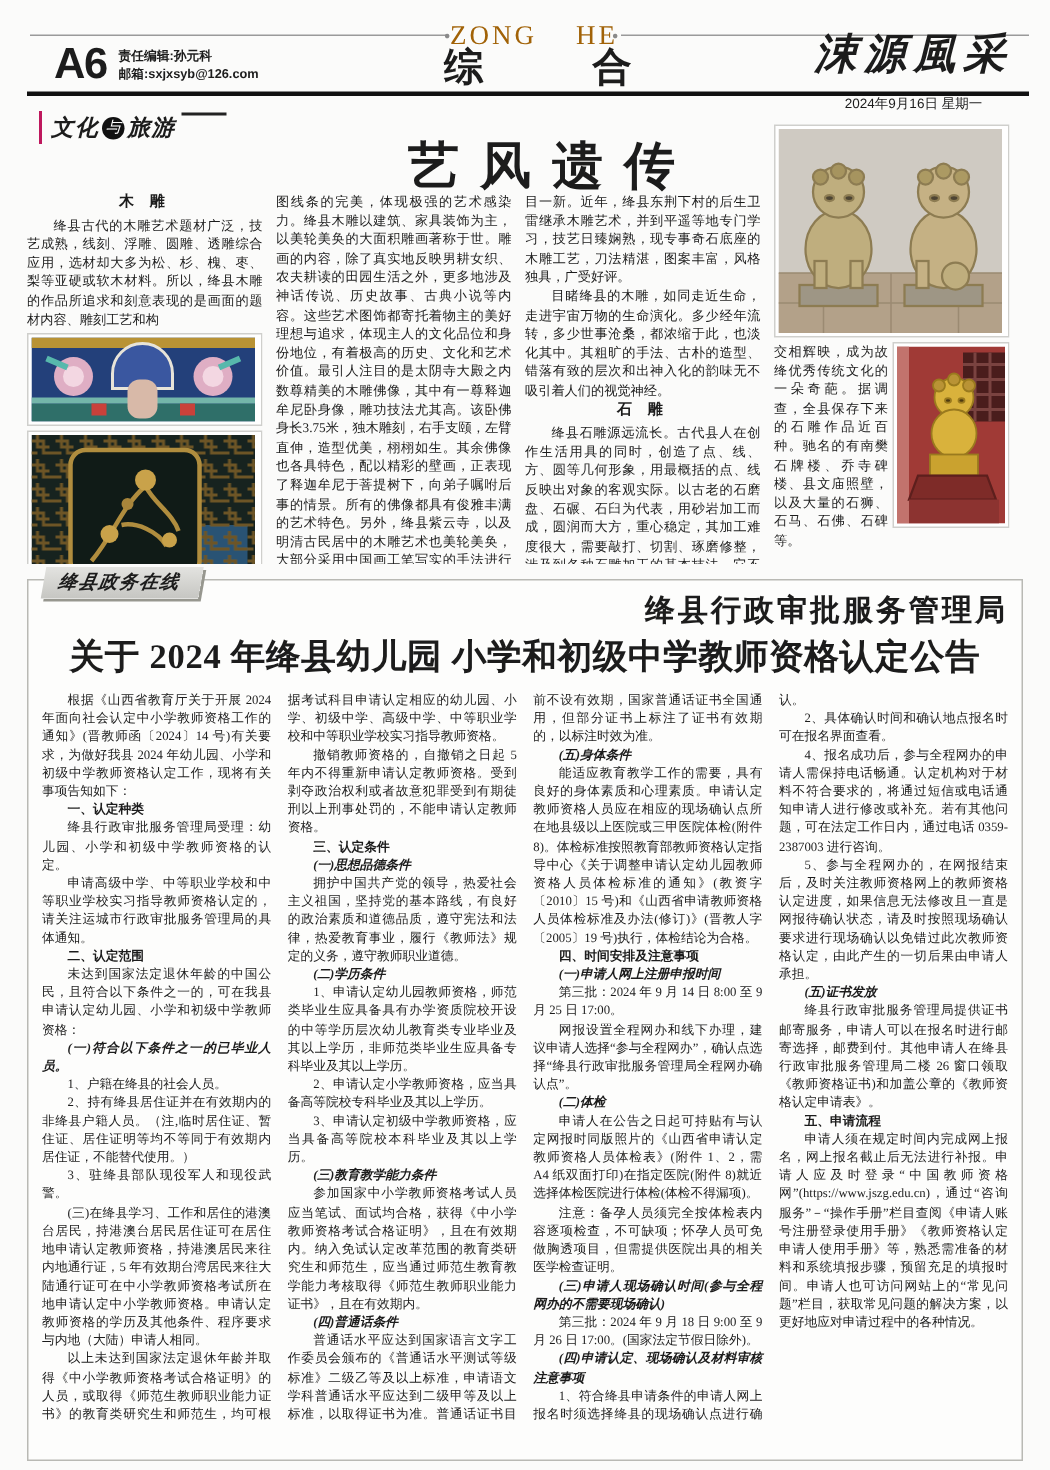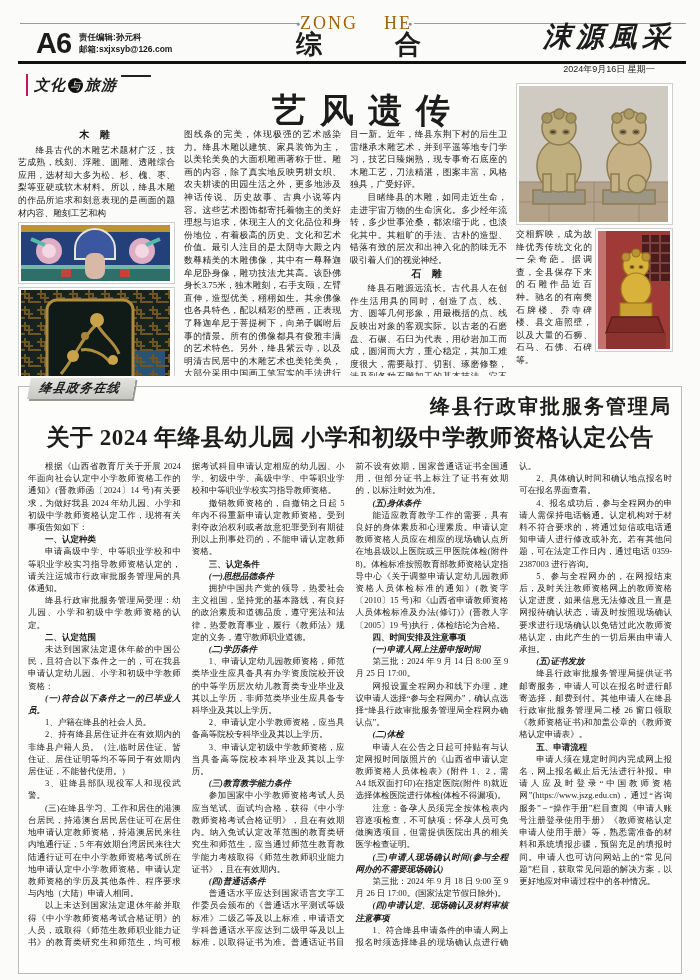--- a/index.html
+++ b/index.html
@@ -212,22 +212,22 @@
     </div>
   </div>
 
   <div class="govbox">
     <div class="gov-label">绛县政务在线</div>
     <div class="gov-title1">绛县行政审批服务管理局</div>
     <div class="gov-title2">关于 2024 年绛县幼儿园 小学和初级中学教师资格认定公告</div>
     <div class="ann-cols">
         <p class="t-p">根据《山西省教育厅关于开展 2024 年面向社会认定中小学教师资格工作的通知》(晋教师函〔2024〕14 号)有关要求，为做好我县 2024 年幼儿园、小学和初级中学教师资格认定工作，现将有关事项告知如下：</p>
         <p class="t-h">一、认定种类</p>
+        <p class="t-p">绛县行政审批服务管理局受理：幼儿园、小学和初级中学教师资格的认定。</p>
         <p class="t-p">申请高级中学、中等职业学校和中等职业学校实习指导教师资格认定的，请关注运城市行政审批服务管理局的具体通知。</p>
-        <p class="t-p">绛县行政审批服务管理局受理：幼儿园、小学和初级中学教师资格的认定。</p>
         <p class="t-h">二、认定范围</p>
         <p class="t-p">未达到国家法定退休年龄的中国公民，且符合以下条件之一的，可在我县申请认定幼儿园、小学和初级中学教师资格：</p>
         <p class="t-hi">(一)符合以下条件之一的已毕业人员。</p>
         <p class="t-p">1、户籍在绛县的社会人员。</p>
         <p class="t-p">2、持有绛县居住证并在有效期内的非绛县户籍人员。（注,临时居住证、暂住证、居住证明等均不等同于有效期内居住证，不能替代使用。）</p>
         <p class="t-p">3、驻绛县部队现役军人和现役武警。</p>
         <p class="t-p">(三)在绛县学习、工作和居住的港澳台居民，持港澳台居民居住证可在居住地申请认定教师资格，持港澳居民来往内地通行证，5 年有效期台湾居民来往大陆通行证可在中小学教师资格考试所在地申请认定中小学教师资格。申请认定教师资格的学历及其他条件、程序要求与内地（大陆）申请人相同。</p>
         <p class="t-p">以上未达到国家法定退休年龄并取得《中小学教师资格考试合格证明》的人员，或取得《师范生教师职业能力证书》的教育类研究生和师范生，均可根据考试科目申请认定相应的幼儿园、小学、初级中学、高级中学、中等职业学校和中等职业学校实习指导教师资格。</p>
         <p class="t-p">撤销教师资格的，自撤销之日起 5 年内不得重新申请认定教师资格。受到剥夺政治权利或者故意犯罪受到有期徒刑以上刑事处罚的，不能申请认定教师资格。</p>
         <p class="t-h">三、认定条件</p>

